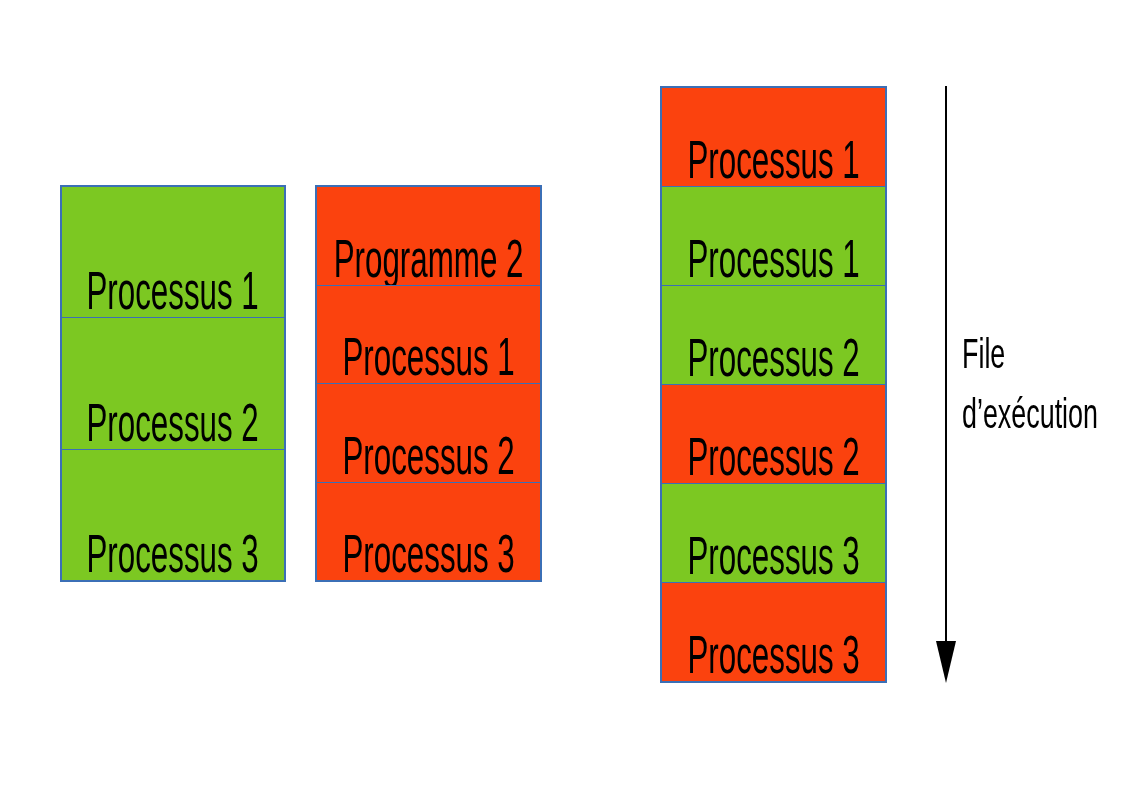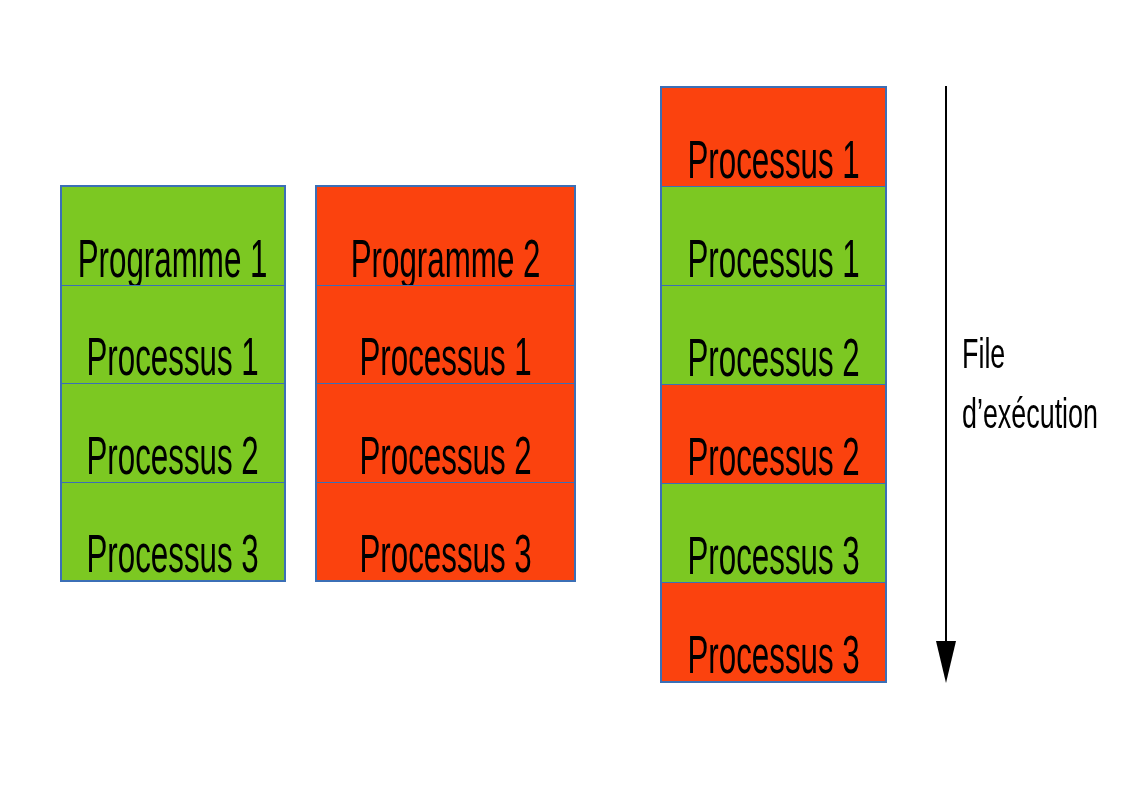--- a/index.html
+++ b/index.html
@@ -12,21 +12,21 @@
     font-family: "Liberation Sans", sans-serif;
     overflow: hidden;
   }
   .col {
     position: absolute;
     border: 2px solid var(--border, #3b6fb6);
     display: flex;
     flex-direction: column;
   }
   .col-programme-1 { left: 60px;  top: 185px; width: 226px; height: 397px; }
-  .col-programme-2 { left: 315px; top: 185px; width: 261px; height: 397px; }
+  .col-programme-2 { left: 315px; top: 185px; width: 227px; height: 397px; }
   .col-queue       { left: 660px; top: 86px;  width: 227px; height: 597px; }
   .cell {
     flex: 1;
     display: flex;
     align-items: flex-end;
     justify-content: center;
     border-bottom: 1px solid var(--border, #3b6fb6);
     overflow: hidden;
   }
   .cell:last-child { border-bottom: none; }
@@ -69,23 +69,20 @@
     transform: scaleX(0.64);
     transform-origin: left top;
   }
 </style>
 </head>
 <body>
 
 <div class="diagram">
 
   <div class="col col-programme-1">
-    <div class="cell" style="background: rgb(124, 200, 34);">
-      <span class="cell-label">Programme 1</span>
-    </div>
     <div class="cell" style="background: rgb(124, 200, 34);">
       <span class="cell-label">Processus 1</span>
     </div>
     <div class="cell" style="background: rgb(124, 200, 34);">
       <span class="cell-label">Processus 2</span>
     </div>
     <div class="cell" style="background: rgb(124, 200, 34);">
       <span class="cell-label">Processus 3</span>
     </div>
   </div>

